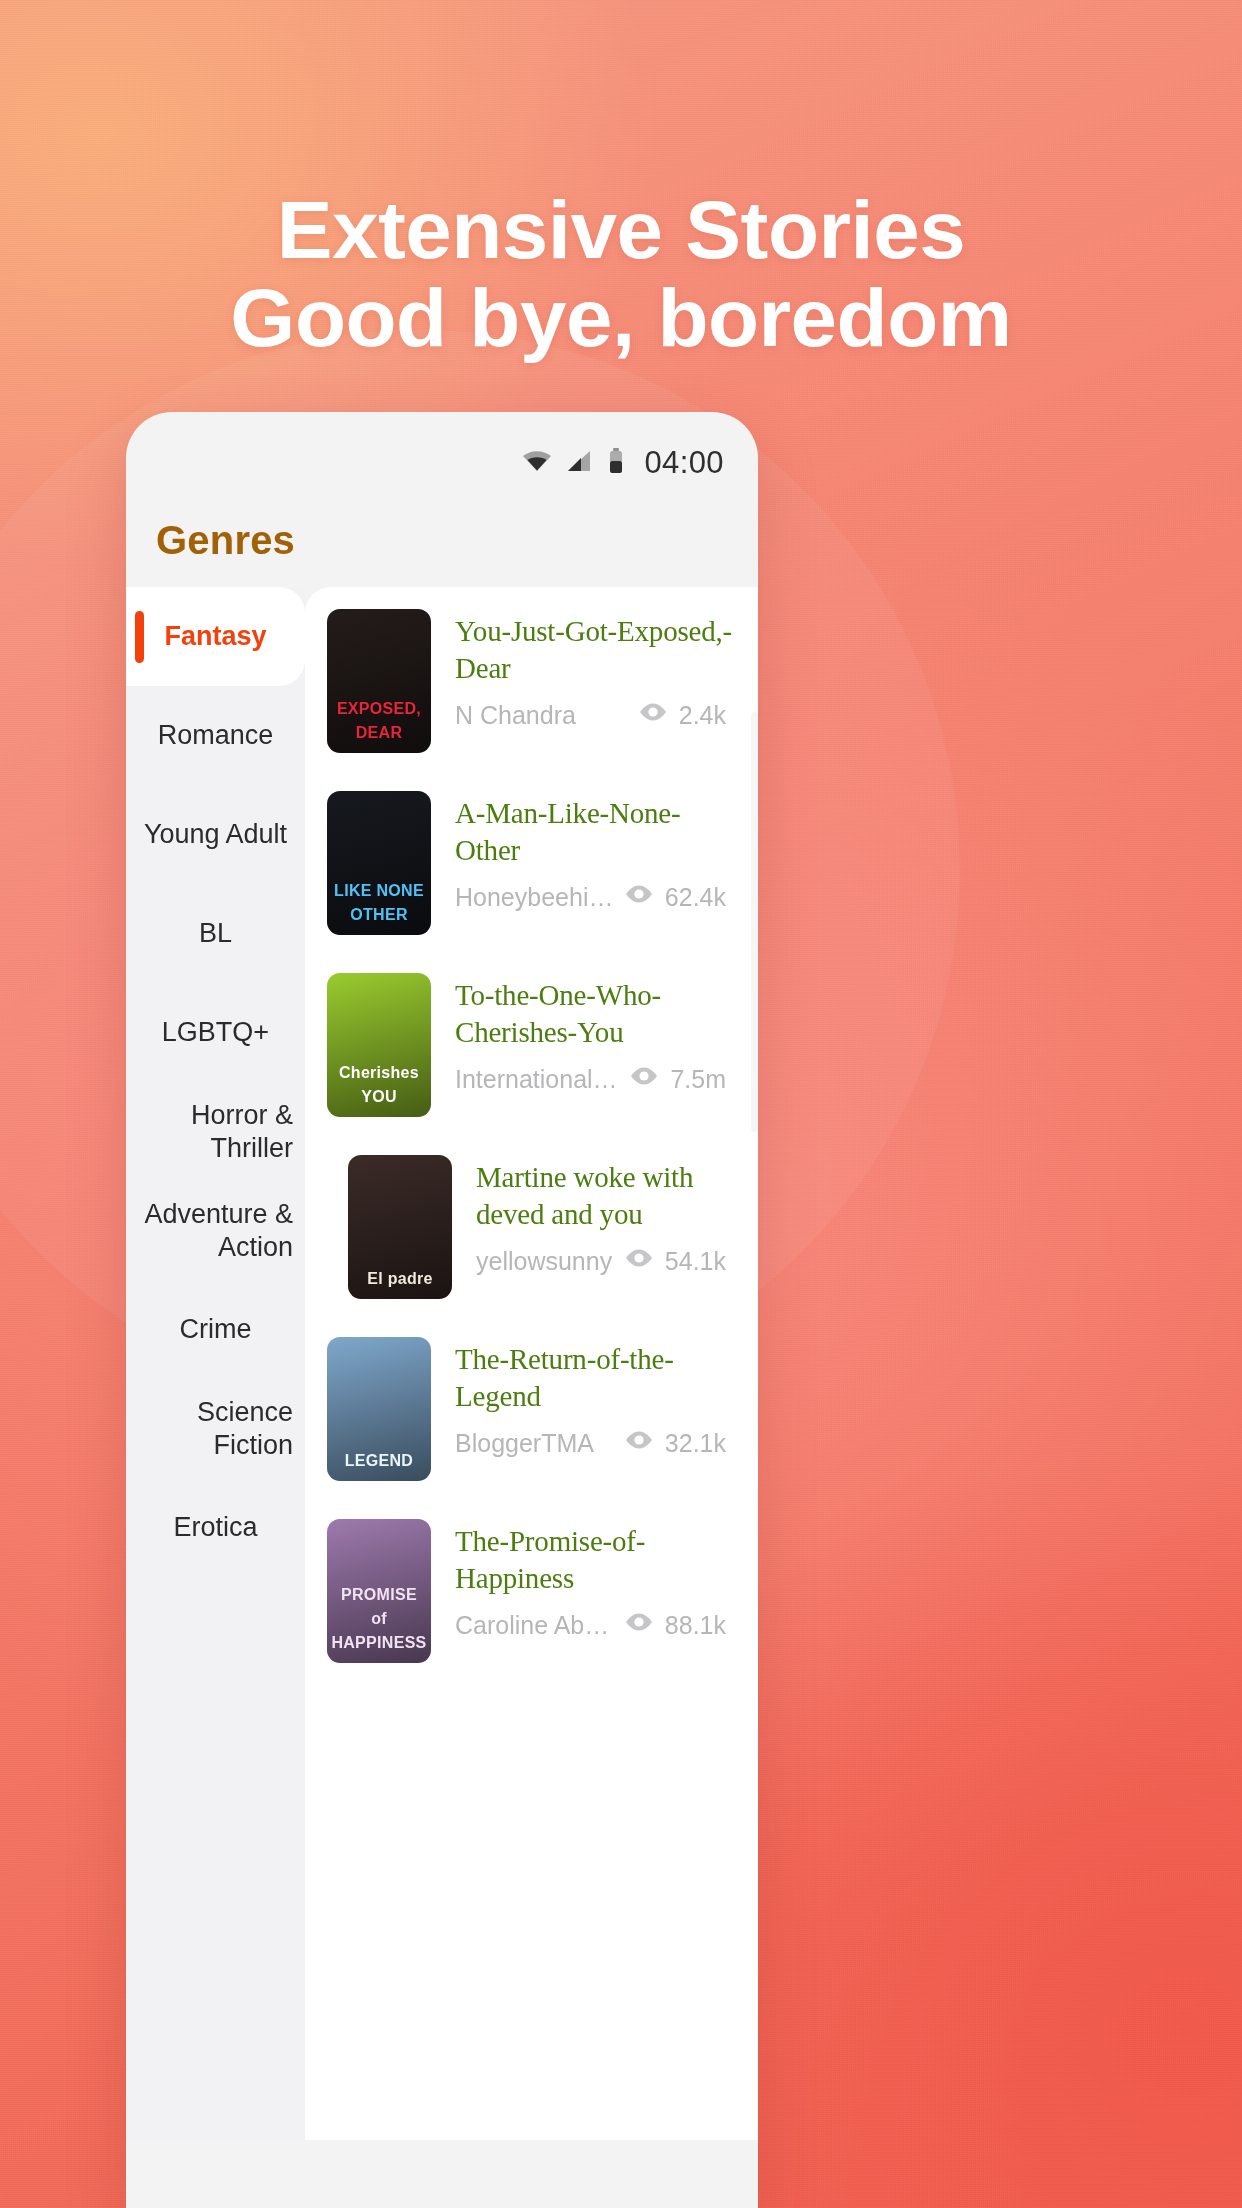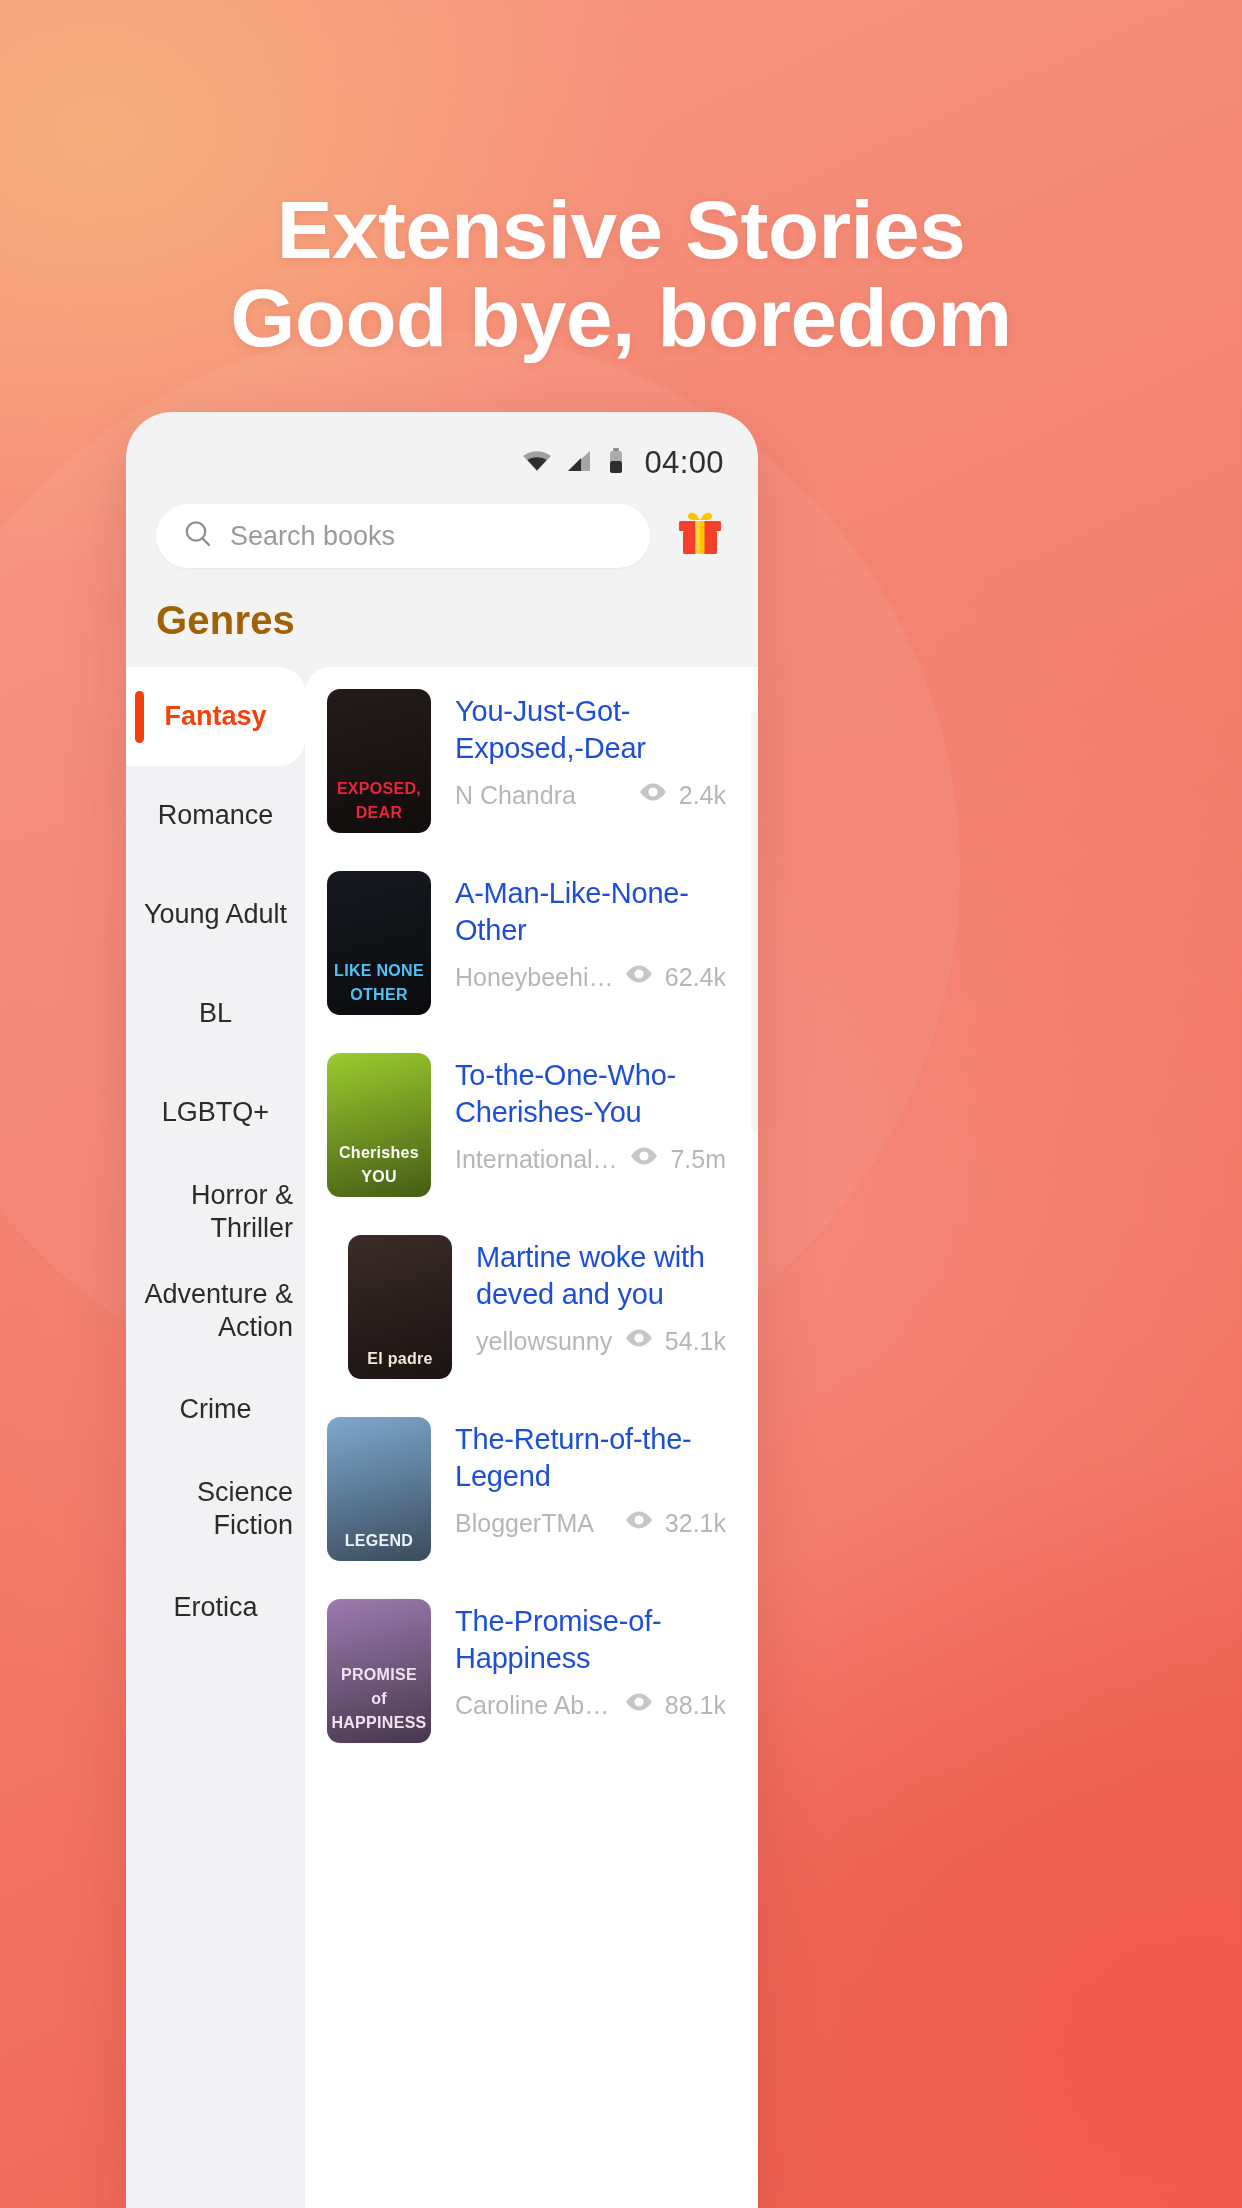--- a/index.html
+++ b/index.html
@@ -193,22 +193,23 @@
     font-size: 16px;
     font-weight: 700;
     line-height: 24px;
     letter-spacing: .3px;
     padding: 0 4px;
   }
   .book-meta { flex: 1; min-width: 0; padding-top: 4px; }
   .book-title {
     font-size: 29px;
     line-height: 37px;
-    color: #1d4ed8;
+    color: #4d7c0f;
     letter-spacing: -.2px;
+    font-family: Liberation Serif, serif;
   }
   .book-sub {
     display: flex;
     align-items: center;
     justify-content: space-between;
     margin-top: 14px;
     gap: 10px;
   }
   .book-author {
     font-size: 25px;
@@ -269,43 +270,20 @@
     <span class="sb-icon">
       <svg width="16" height="26" viewBox="0 0 16 26">
         <rect x="5" y="0" width="6" height="3" rx="1" fill="#2e2e2e" opacity="0.5"></rect>
         <rect x="2" y="3" width="12" height="22" rx="2.5" fill="#3a3a3a" opacity="0.38"></rect>
         <rect x="2" y="13" width="12" height="12" rx="2.5" fill="#2e2e2e"></rect>
       </svg>
     </span>
     <span id="status-time">04:00</span>
   </div>
 
-  <div id="search-row">
-    <div id="search-box">
-      <span>
-        <svg width="32" height="32" viewBox="0 0 32 32">
-          <circle cx="14" cy="13.5" r="9.2" fill="none" stroke="#8d8d90" stroke-width="2.3"></circle>
-          <line x1="20.6" y1="20.4" x2="27" y2="27" stroke="#8d8d90" stroke-width="2.3" stroke-linecap="round"></line>
-        </svg>
-      </span>
-      <span id="search-placeholder">Search books</span>
-    </div>
-    <div id="gift-button">
-      <span>
-        <svg width="50" height="48" viewBox="0 0 50 48">
-          <path d="M14 9 C10 3 18 0.5 21.5 5 L25 10 L17.5 10 Z" fill="#FFC400"></path>
-          <path d="M36 9 C40 3 32 0.5 28.5 5 L25 10 L32.5 10 Z" fill="#FFC400"></path>
-          <rect x="4" y="11" width="42" height="10" rx="1.5" fill="#F4402B"></rect>
-          <rect x="8" y="21" width="34" height="23" rx="1.5" fill="#F4402B"></rect>
-          <rect x="20.5" y="11" width="9" height="33" fill="#FFC400"></rect>
-          <rect x="20.5" y="11" width="4" height="33" fill="#FFD740"></rect>
-        </svg>
-      </span>
-    </div>
-  </div>
 
   <div id="genres-title">Genres</div>
 
   <div id="content">
     <div id="genre-list">
         <div class="genre-item active">
           <span class="label">Fantasy</span>
         </div>
         <div class="genre-item">
           <span class="label">Romance</span>

